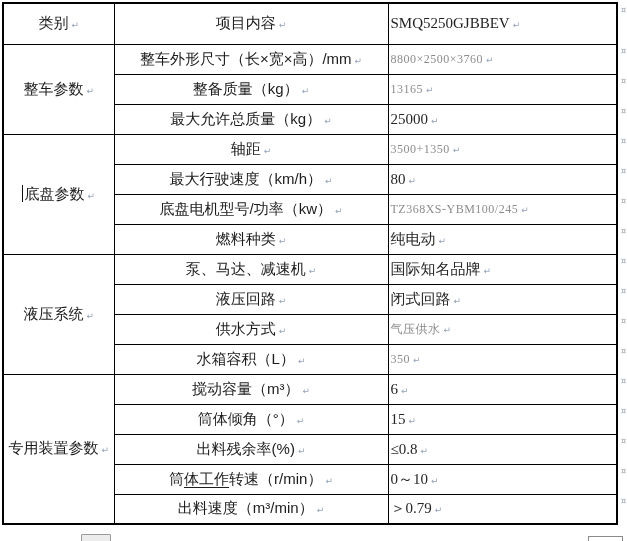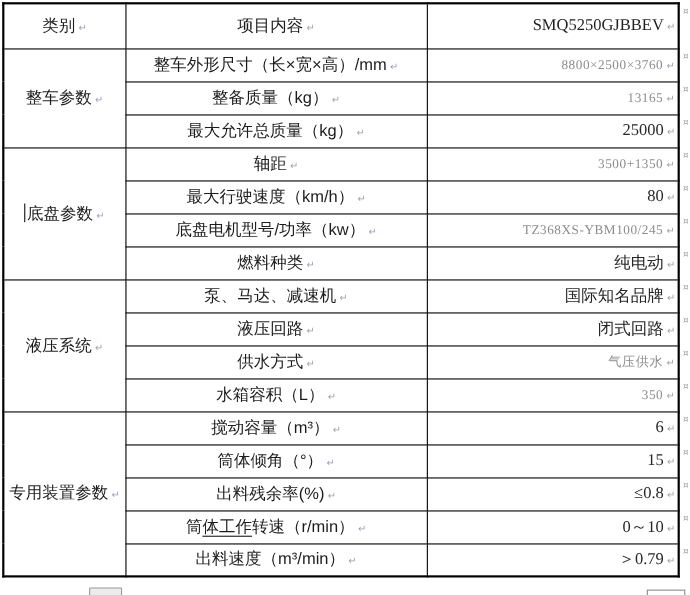--- a/index.html
+++ b/index.html
@@ -23,26 +23,26 @@
     overflow:hidden;
     white-space:nowrap;
   }
   thead tr{height:41px;}
   tbody tr{height:30px;}
   th{font-weight:normal;}
   .cat, .lbl, th{
     font-size:15px;color:#1c1c1c;text-align:center;
   }
   .model-cell{
-    text-align:right;padding-left:4px;
+    text-align:left;padding-left:4px;
     font-family:"Liberation Serif","DejaVu Serif",serif;
     font-size:15px;color:#1f1f1f;
   }
   .val{
-    text-align:right;
+    text-align:left;
     font-family:"Liberation Serif","DejaVu Serif",serif;
     font-size:15px;color:#262626;
   }
   .val.dim{
     font-size:12px;color:#8c8c8c;letter-spacing:.5px;
   }
   .pmark{
     font-size:9px;color:#94a3b8;margin-left:3px;
     font-family:"DejaVu Sans",sans-serif;
     vertical-align:baseline;

